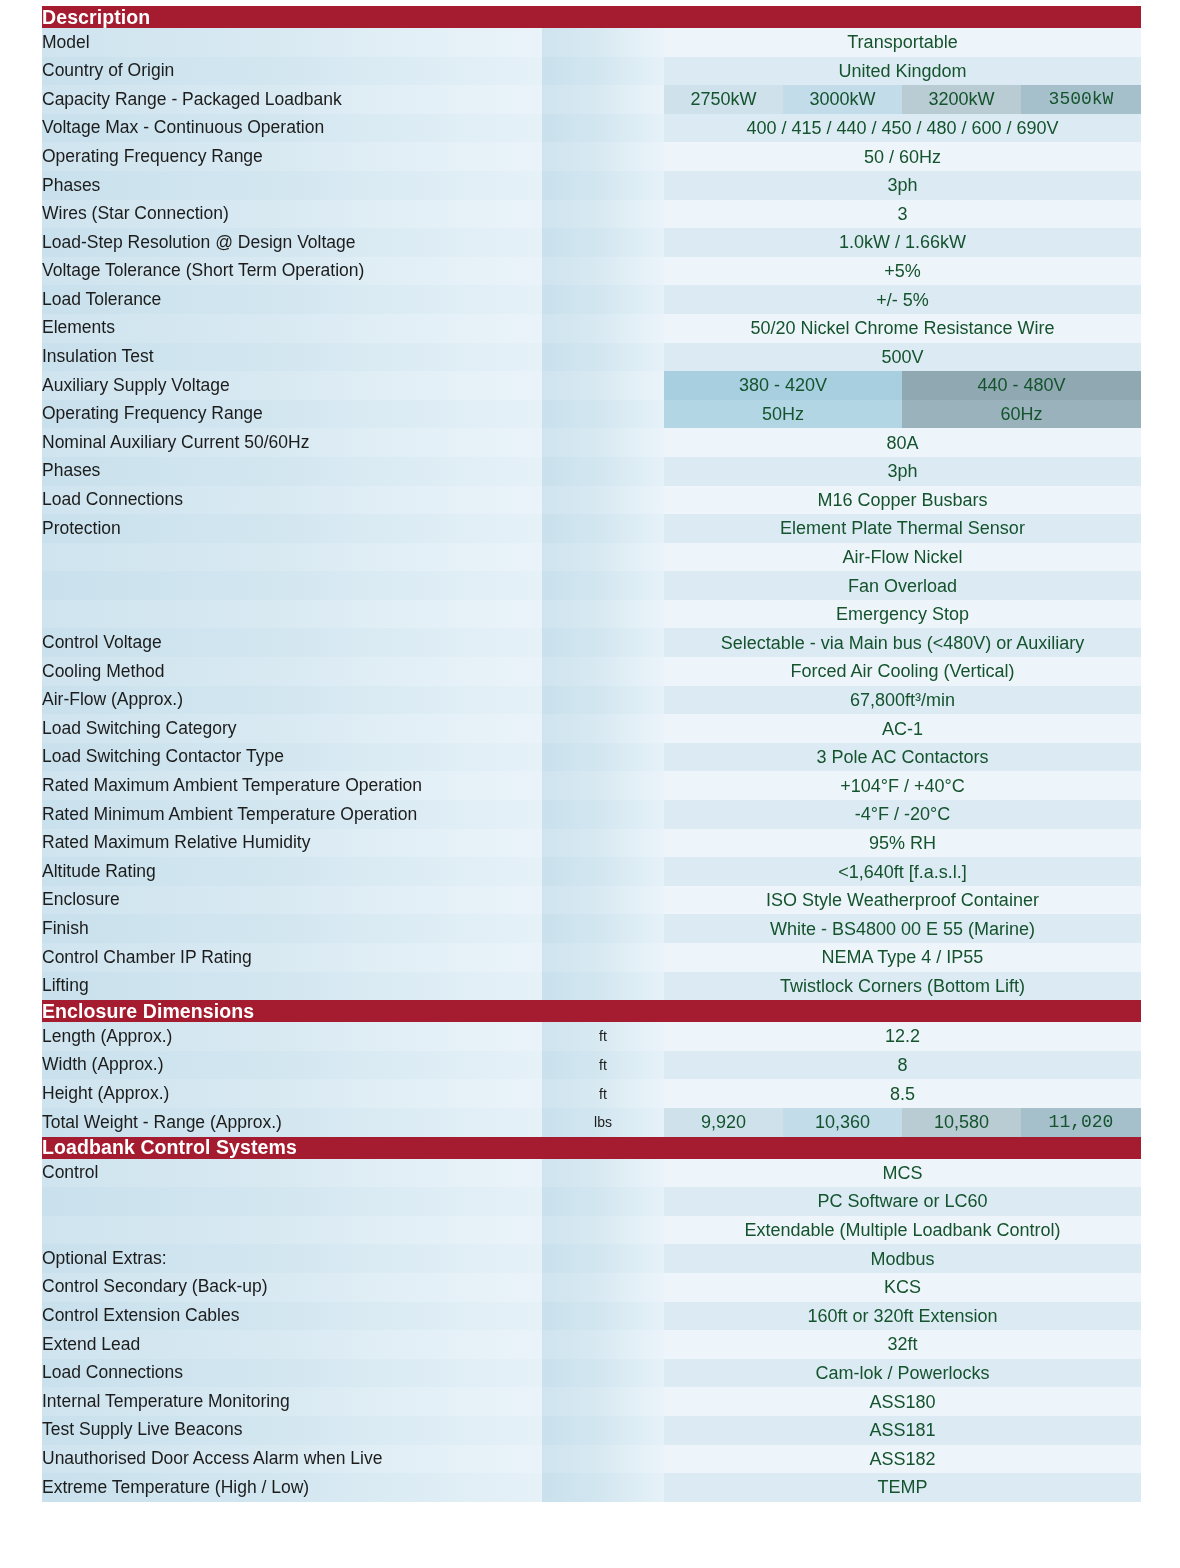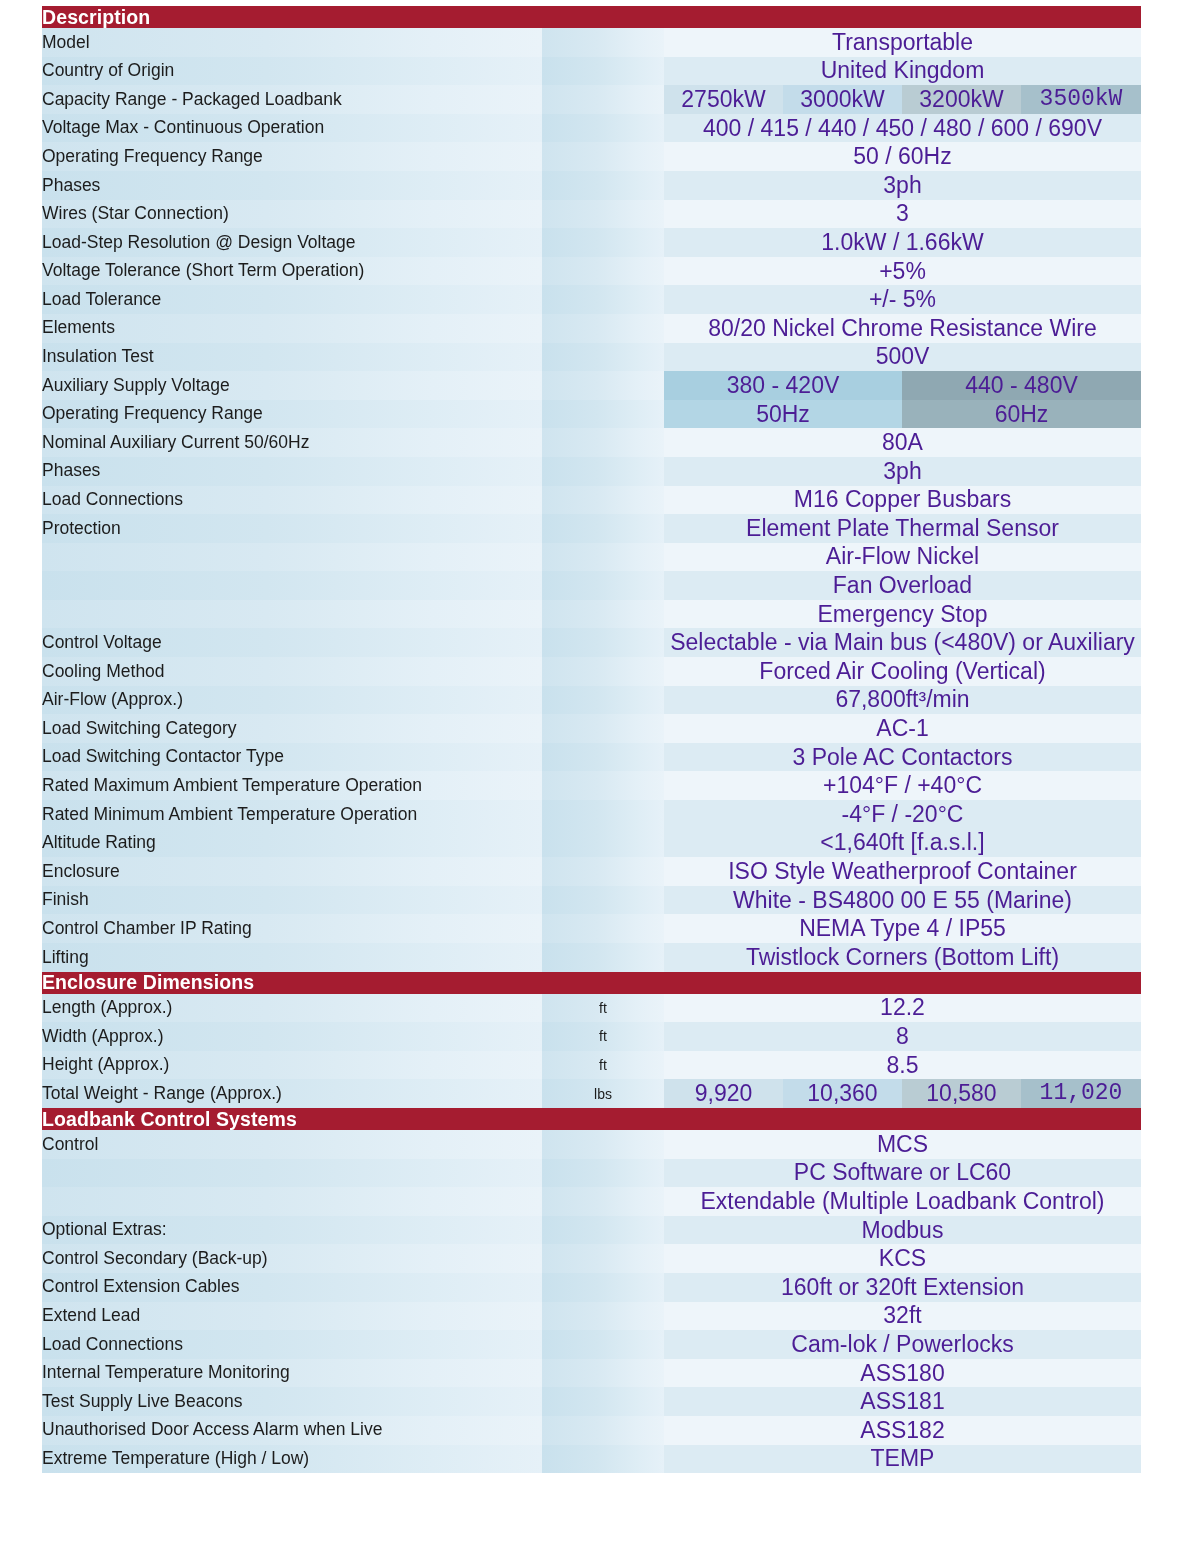--- a/index.html
+++ b/index.html
@@ -56,23 +56,23 @@
     color: #1c1c1c;
   }
 
   .unit-cell {
     font-size: 14px;
     text-align: center;
     color: #1c1c1c;
   }
 
   .value-cell {
-    font-size: 23px;
+    font-size: 18px;
     text-align: center;
-    color: #4c1d95;
+    color: #14532d;
     line-height: 1.0;
   }
 
   
   .lbl-a { background: linear-gradient(to right, #cfe4ef 0%, #d8e9f2 45%, #e4f0f7 78%, #eaf3f9 100%); }
   .lbl-b { background: linear-gradient(to right, #c9e1ed 0%, #d2e6f0 45%, #deedf5 78%, #e6f1f8 100%); }
 
   
   .val-a { background: #eef5fa; }
   .val-b { background: #dcebf3; }
@@ -170,21 +170,21 @@
           <td class="value-cell val-a" colspan="4">+5%</td>
         </tr>
         <tr>
           <td class="label-cell lbl-b">Load Tolerance</td>
           <td class="unit-cell lbl-b"></td>
           <td class="value-cell val-b" colspan="4">+/- 5%</td>
         </tr>
         <tr>
           <td class="label-cell lbl-a">Elements</td>
           <td class="unit-cell lbl-a"></td>
-          <td class="value-cell val-a" colspan="4">80/20 Nickel Chrome Resistance Wire</td>
+          <td class="value-cell val-a" colspan="4">50/20 Nickel Chrome Resistance Wire</td>
         </tr>
         <tr>
           <td class="label-cell lbl-b">Insulation Test</td>
           <td class="unit-cell lbl-b"></td>
           <td class="value-cell val-b" colspan="4">500V</td>
         </tr>
         <tr>
           <td class="label-cell lbl-a">Auxiliary Supply Voltage</td>
           <td class="unit-cell lbl-a"></td>
           <td class="value-cell aux-l" colspan="2">380 - 420V</td>
@@ -258,20 +258,25 @@
         </tr>
         <tr>
           <td class="label-cell lbl-a">Rated Maximum Ambient Temperature Operation</td>
           <td class="unit-cell lbl-a"></td>
           <td class="value-cell val-a" colspan="4">+104°F / +40°C</td>
         </tr>
         <tr>
           <td class="label-cell lbl-b">Rated Minimum Ambient Temperature Operation</td>
           <td class="unit-cell lbl-b"></td>
           <td class="value-cell val-b" colspan="4">-4°F / -20°C</td>
+        </tr>
+        <tr>
+          <td class="label-cell lbl-a">Rated Maximum Relative Humidity</td>
+          <td class="unit-cell lbl-a"></td>
+          <td class="value-cell val-a" colspan="4">95% RH</td>
         </tr>
         <tr>
           <td class="label-cell lbl-b">Altitude Rating</td>
           <td class="unit-cell lbl-b"></td>
           <td class="value-cell val-b" colspan="4">&lt;1,640ft [f.a.s.l.]</td>
         </tr>
         <tr>
           <td class="label-cell lbl-a">Enclosure</td>
           <td class="unit-cell lbl-a"></td>
           <td class="value-cell val-a" colspan="4">ISO Style Weatherproof Container</td>

